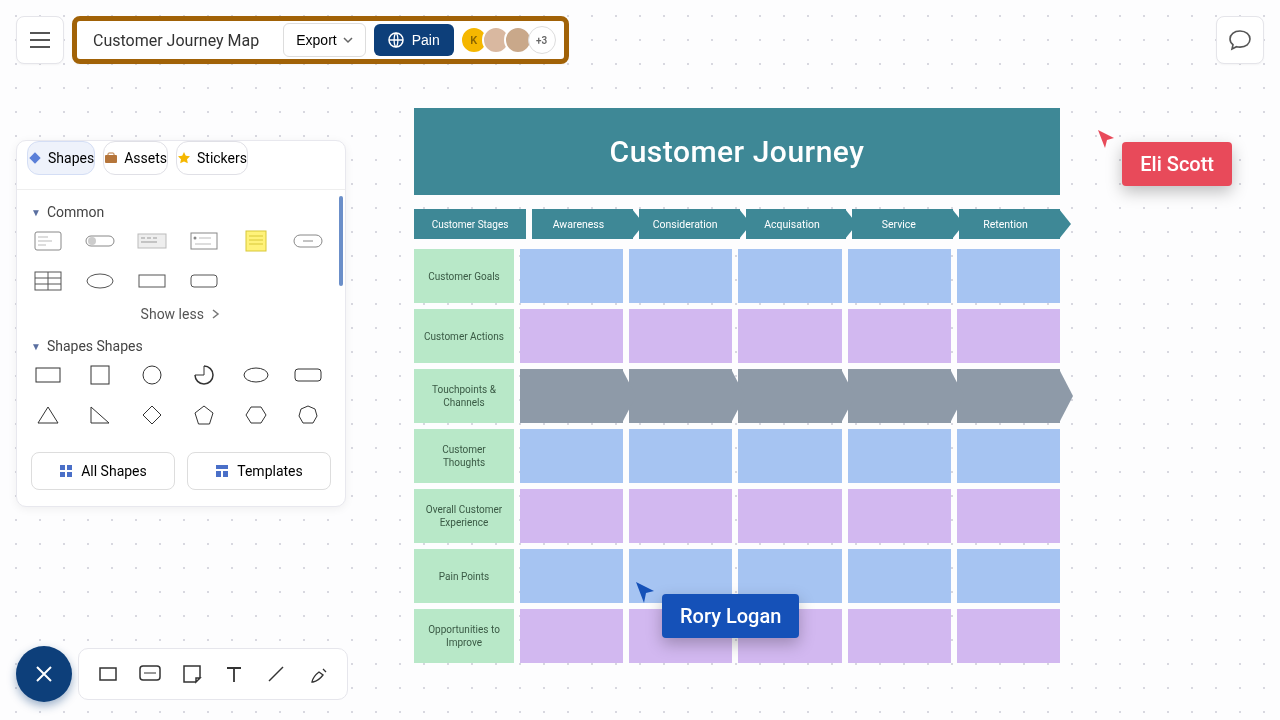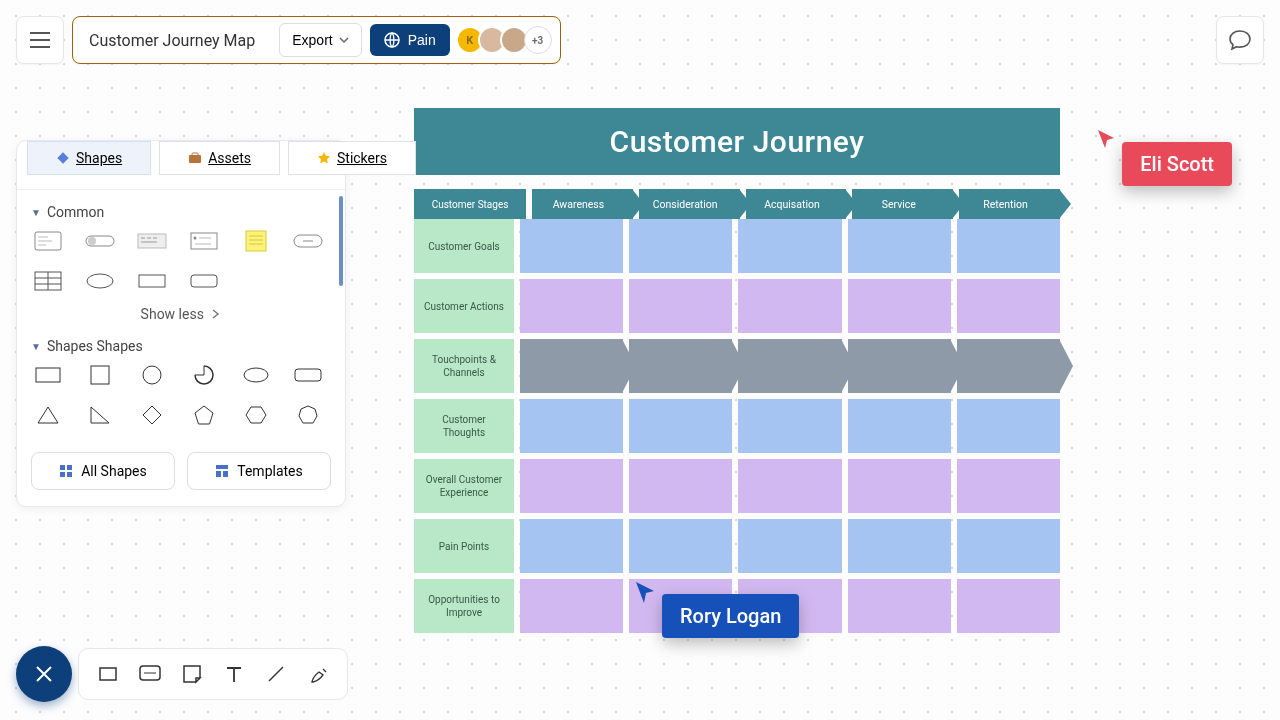--- a/index.html
+++ b/index.html
@@ -1,61 +1,61 @@
 <!DOCTYPE html>
 <html><head>
 <meta charset="utf-8">
 <style>
 * { box-sizing: border-box; margin: 0; padding: 0; }
 body { font-family: -apple-system, BlinkMacSystemFont, "Segoe UI", Roboto, sans-serif; width:1280px; height:720px; overflow:hidden; background:#fdfdfe; position:relative; }
 .dots { position:absolute; inset:0; background-image: radial-gradient(#d8d8e0 1px, transparent 1px); background-size: 24px 24px; background-position: 4px 4px; z-index:0;}
 .topbar { position:absolute; top:16px; left:16px; display:flex; gap:8px; z-index:10;}
 .icon-btn { width:48px; height:48px; background:#fff; border:1px solid #e5e5ea; border-radius:8px; display:flex; align-items:center; justify-content:center; cursor:pointer; box-shadow:0 1px 2px rgba(0,0,0,0.04);}
-.toolbar-main { display:flex; align-items:center; background:#fff; border:1px solid #a16207; border-radius:8px; height:48px; padding:0 8px 0 16px; gap:8px; box-shadow:0 1px 2px rgba(0,0,0,0.04);}
+.toolbar-main { display:flex; align-items:center; background:#fff; border:5px solid #a16207; border-radius:8px; height:48px; padding:0 8px 0 16px; gap:8px; box-shadow:0 1px 2px rgba(0,0,0,0.04);}
 .doc-title { font-size:16px; color:#333; padding-right:16px;}
 .export-btn { display:flex; align-items:center; gap:6px; border:1px solid #ddd; border-radius:6px; padding:8px 12px; font-size:14px; background:#fff; cursor:pointer;}
 .share-btn { display:flex; align-items:center; gap:8px; background:#0d3f7a; color:#fff; border:none; border-radius:6px; padding:8px 14px; font-size:14px; cursor:pointer;}
 .avatars { display:flex; align-items:center; margin-left:4px;}
 .avatar { width:28px; height:28px; border-radius:50%; border:2px solid #fff; margin-left:-6px; display:flex; align-items:center; justify-content:center; font-size:11px; font-weight:600;}
 .avatar.k{ background:#f5b700; color:#8a6500;}
 .avatar.p1{ background:#d9b8a0;}
 .avatar.p2{ background:#c9a88a;}
 .avatar.plus{ background:#fff; border:1px solid #ddd; color:#666; font-size:10px; margin-left:-4px;}
 .comment-btn { position:absolute; top:16px; right:16px; z-index:10;}
 
 .leftpanel { position:absolute; left:16px; top:140px; width:330px; background:#fff; border:1px solid #e8e8ee; border-radius:10px; box-shadow:0 2px 10px rgba(0,0,0,0.06); z-index:8; padding-bottom:12px;}
 .search-row { display:flex; align-items:center; padding:14px 16px 10px; gap:8px;}
 .search-row input{ border:none; outline:none; font-size:17px; color:#999; flex:1; background:transparent;}
 .pin-icon { color:#bbb; cursor:pointer; transform:rotate(40deg); font-size:16px;}
 .tabs { display:flex; gap:8px; padding:0 10px 8px; }
-.tab { display:flex; align-items:center; gap:6px; padding:8px 28px; border:1px solid #e0e0e6; border-radius:0; font-size:14px; cursor:pointer; background:#fff;text-decoration:underline;}
+.tab { display:flex; align-items:center; gap:6px; padding:8px 0; border:1px solid #e0e0e6; border-radius:12px; font-size:14px; cursor:pointer; background:#fff;}
 .tab.active{ background:#eef2fb; border-color:#d4def5;}
 .tab-ic { width:14px; height:14px; display:inline-block;}
 .shapes-body { max-height:335px; overflow:hidden; padding:4px 14px 0; position:relative; border-top:1px solid #eee; margin-top:6px;}
 .shapes-body::after{ content:""; position:absolute; right:2px; top:6px; width:4px; height:90px; background:#6b8fc9; border-radius:2px;}
 .section-h { display:flex; align-items:center; gap:6px; font-size:14px; color:#444; padding:10px 0 8px;}
 .section-h .tri{ font-size:10px; color:#5a6fa0;}
 .shape-grid{ display:flex; flex-wrap:wrap; gap:18px 22px; padding:2px 2px 8px;}
 .sg-item{ width:30px; height:22px; display:flex; align-items:center; justify-content:center; cursor:pointer;}
 .show-less{ text-align:center; font-size:14px; color:#555; padding:6px 0; cursor:pointer;}
 .bottom-btns{ display:flex; gap:12px; padding:10px 14px 4px;}
 .bottom-btn{ flex:1; display:flex; align-items:center; justify-content:center; gap:8px; border:1px solid #ddd; border-radius:8px; padding:10px 0; font-size:14px; cursor:pointer; background:#fff;margin-top:8px;}
 
 .bottom-tool { position:absolute; left:16px; bottom:18px; display:flex; align-items:center; gap:6px; z-index:9;}
 .close-circle{ width:56px; height:56px; border-radius:50%; background:#0d3f7a; display:flex; align-items:center; justify-content:center; cursor:pointer; box-shadow:0 4px 10px rgba(13,63,122,0.4);}
 .tool-strip{ background:#fff; border:1px solid #e6e6ec; border-radius:10px; height:52px; display:flex; align-items:center; gap:20px; padding:0 18px;}
 .tool-strip .ti{ width:22px; height:22px; cursor:pointer; display:flex; align-items:center; justify-content:center;}
 
 .canvas-area { position:absolute; left:414px; top:108px; width:646px; z-index:5;}
-.title-bar{ background:#3e8896; color:#fff; text-align:center; font-size:30px; font-weight:500; padding:16px 0; letter-spacing:0.5px;}
+.title-bar{ background:#3e8896; color:#fff; text-align:center; font-size:30px; font-weight:500; padding:26px 0; letter-spacing:0.5px;}
 .stages-row{ display:flex; gap:6px; margin-top:14px;}
 .stage-label{ position:relative; width:112px; height:30px; background:#3e8896; color:#fff; font-size:10px; display:flex; align-items:center; justify-content:center;}
 .stage-arrow{ position:relative; flex:1; height:30px; background:#3e8896; color:#fff; font-size:10.5px; display:flex; align-items:center; justify-content:center; padding-right:8px;}
 .stage-arrow::after{ content:""; position:absolute; right:-11px; top:0; border-left:12px solid #3e8896; border-top:15px solid transparent; border-bottom:15px solid transparent;}
-.grid-rows{ margin-top:0; display:flex; flex-direction:column; gap:6px;}
+.grid-rows{ margin-top:10px; display:flex; flex-direction:column; gap:6px;}
 .grow{ display:flex; gap:6px;}
 .row-label{ width:100px; min-height:54px; background:#b8e8c8; color:#3a5a45; font-size:10px; display:flex; align-items:center; justify-content:center; text-align:center; padding:4px 6px; line-height:1.3;}
 .cell{ flex:1; min-height:54px;}
 .cell.blue{ background:#a6c4f2;}
 .cell.purple{ background:#d2b8f0;}
 .cell.arrow{ position:relative; background:#8e9aa8;}
 .cell.arrow::after{ content:""; position:absolute; right:-13px; top:0; border-left:14px solid #8e9aa8; border-top:27px solid transparent; border-bottom:27px solid transparent; z-index:1;}
 
 .cursor-tag{ position:absolute; display:flex; align-items:flex-start; z-index:20;}
 .cursor-tag .ptr svg{ display:block;}

